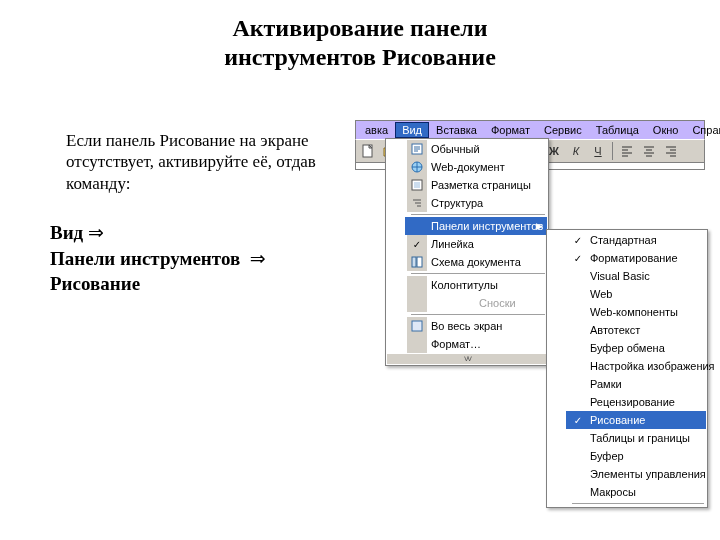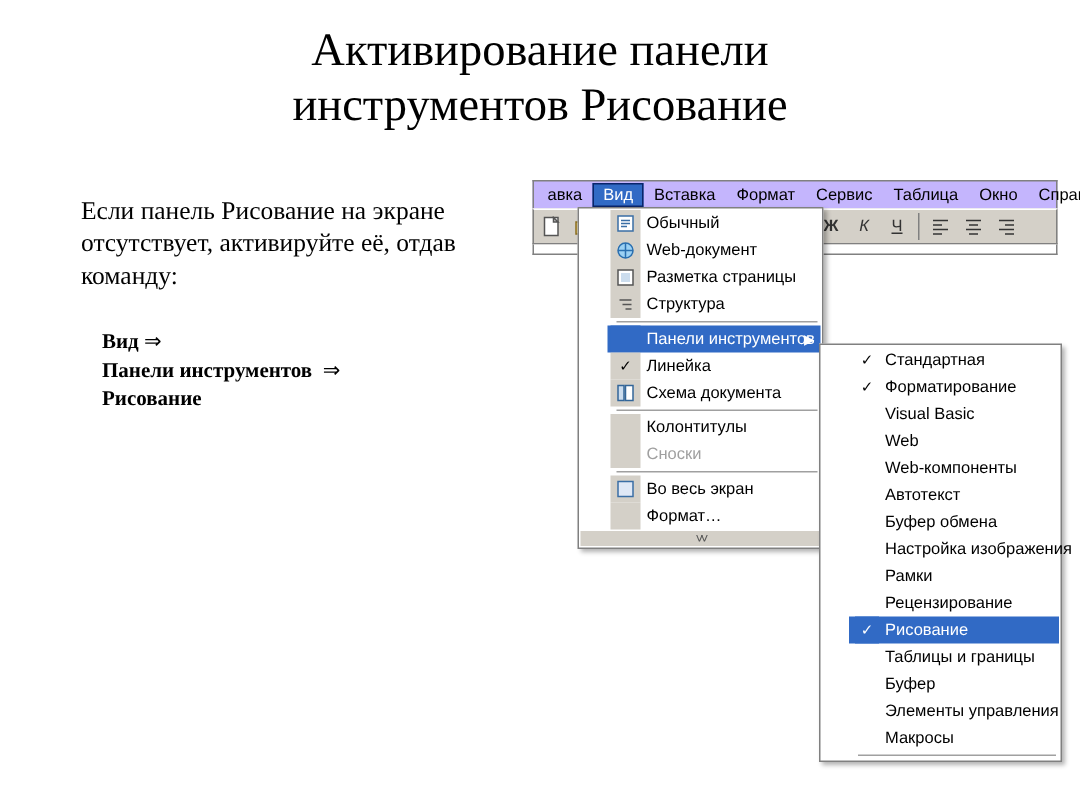--- a/index.html
+++ b/index.html
@@ -7,39 +7,39 @@
     width: 720px;
     height: 540px;
     background: #fff;
     font-family: "Times New Roman", serif;
     color: #000;
     position: relative;
     overflow: hidden;
   }
   .slide-title {
     text-align: center;
-    font-size: 31px;
+    font-size: 24px;
     line-height: 1.2;
     padding: 14px 40px 8px;
-    font-weight: normal;
+    font-weight: bold;
   }
   .body-text {
     position: absolute;
-    left: 54px;
+    left: 66px;
     top: 130px;
     width: 290px;
     font-size: 17px;
     line-height: 1.25;
   }
   .path-text {
     position: absolute;
-    left: 68px;
+    left: 50px;
     top: 220px;
     width: 300px;
-    font-size: 14px;
+    font-size: 19px;
     font-weight: bold;
     line-height: 1.35;
   }
   .arrow { font-weight: normal; }
   
   .app {
     position: absolute;
     left: 355px;
     top: 120px;
     width: 350px;
@@ -110,21 +110,21 @@
     padding:1px;
   }
   .menu-item {
     display:flex; align-items:center;
     height:18px; padding:0 18px 0 2px;
     position:relative;
     white-space:nowrap;
     margin-left:18px;
   }
   .menu-item.sel { background:#316ac5; color:#fff; }
-  .menu-item.disabled { color:#a0a0a0; }
+  .menu-item.disabled { color:#a0a0a0;gap:48px; }
   .mi-iconcol {
     width:20px; height:18px;
     display:flex; align-items:center; justify-content:center;
     margin-right:4px; flex-shrink:0;
     background:#d4d0c8;
   }
   .menu-item.sel .mi-iconcol { background:#316ac5; }
   .mi-check { color:#000; font-size:10px; }
   .menu-item.sel .mi-check { color:#fff; }
   .mi-arrow {

